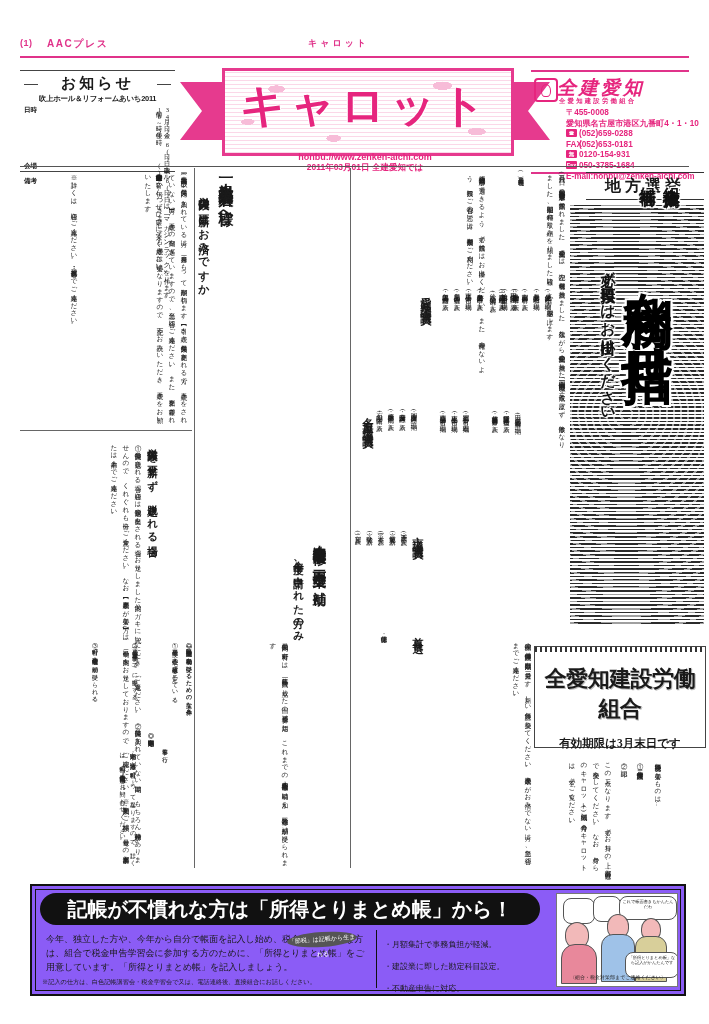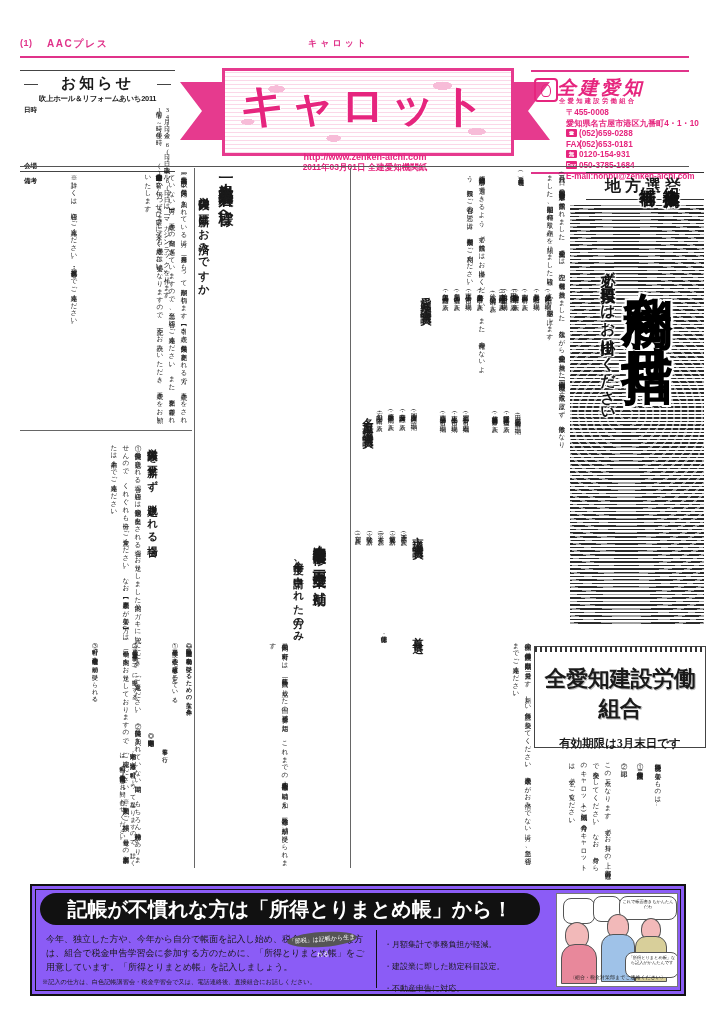--- a/index.html
+++ b/index.html
@@ -203,22 +203,22 @@
       <span class="v" style="white-space:pre-line">6日(日)は、「マガジンラック」を作ります。
 皆さん、ぜひ遊びに来てください。</span>
     </div>
   </div>
 
   <div class="ribbon">
     <div class="rib-tail l"></div>
     <div class="rib-tail r"></div>
     <div class="rib-main"></div>
     <div class="rib-title">キャロット</div>
-    <div class="rib-url">http://www.zenken-aichi.com</div>
-    <div class="rib-date">2011年03月01日 全建愛知機関紙</div>
+    <div class="rib-url">honbu://www.zenken-aichi.com</div>
+    <div class="rib-date">2011年03月01日 全建愛知では</div>
   </div>
 
   <div class="org">
     <div class="org-logo"></div>
     <div class="org-name">全建愛知</div>
     <div class="org-sub">全愛知建設労働組合</div>
     <div class="org-lines">
       <div>〒455-0008</div>
       <div>愛知県名古屋市港区九番町4・1・10</div>
       <div><span class="ic">☎</span><span>(052)659-0288</span></div>

